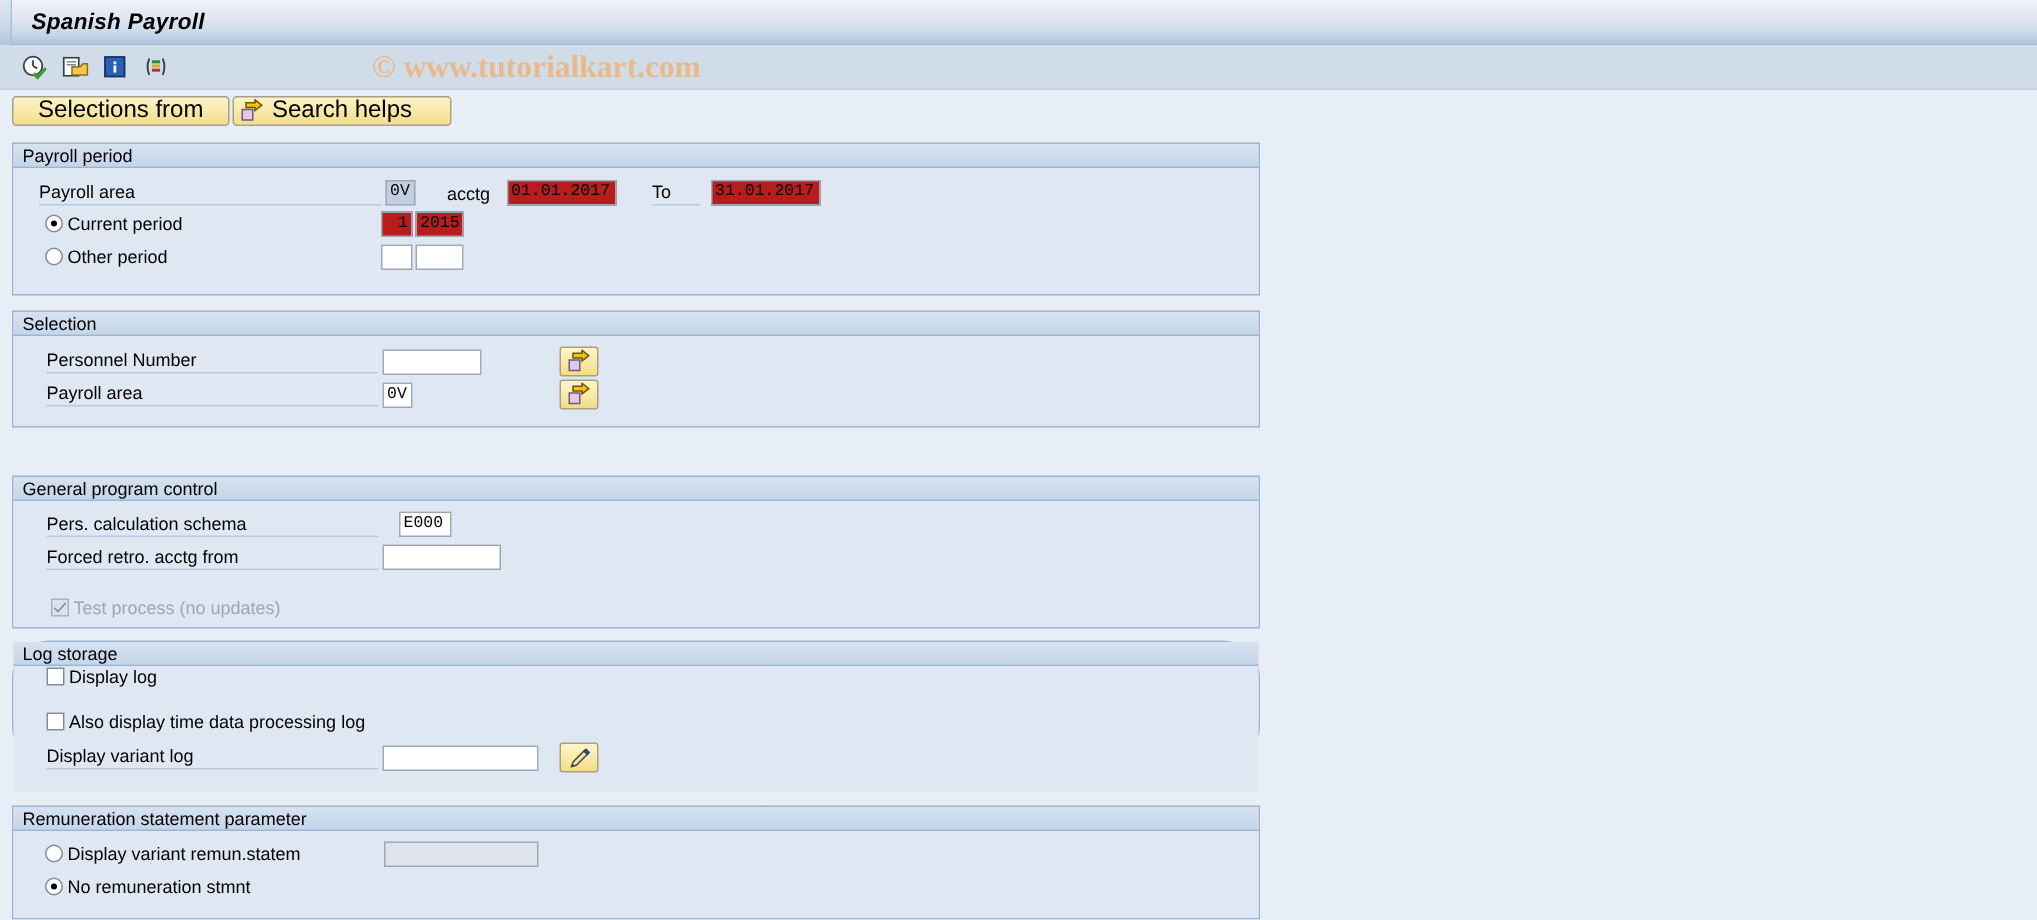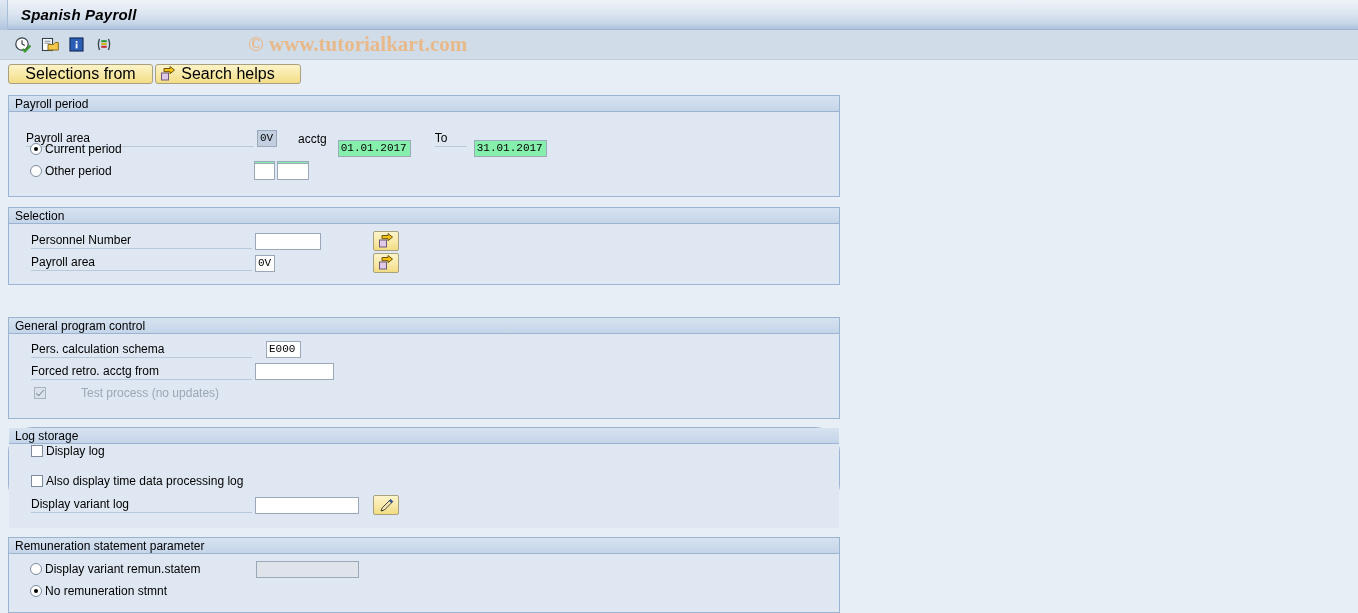--- a/index.html
+++ b/index.html
@@ -161,23 +161,22 @@
     font-size: 11px;
     color: #000;
     box-sizing: border-box;
     padding: 0 2px;
     line-height: 15px;
     display: inline-block;
     white-space: nowrap;
     overflow: hidden;
   }
   .fin.ro {
-    background: #86efac;
+    background: #b91c1c;
     border-color: #9aa8ba;
-    margin-top: 20px;
   }
   .fin.grey {
     background: #dfe4ea;
     border-color: #9aa8ba;
   }
   .fin.right { text-align: right; }
   .fin.selected { background: #c3cfe0; }
 
   
   .radio {
@@ -377,21 +376,21 @@
     <div class="row" style="left:22px; top:7px;">
       <span class="flabel under" style="width:221px; display:inline-block;">Pers. calculation schema</span>
       <span class="fin" style="width:35px; margin-left:14px;">E000</span>
     </div>
 
     <div class="row" style="left:22px; top:29px;">
       <span class="flabel under" style="width:221px; display:inline-block;">Forced retro. acctg from</span>
       <span class="fin" style="width:79px; margin-left:3px;"></span>
     </div>
 
-    <div class="row" style="left:25px; top:52px;gap:32px;">
+    <div class="row" style="left:25px; top:64px;">
       <span class="cbox on disabled"></span>
       <span class="flabel disabled">Test process (no updates)</span>
     </div>
 
   </div>
 </div>
 
 <div class="panel" id="panel-log-storage">
   <div class="panel-header">Log storage</div>
   <div class="panel-body">

